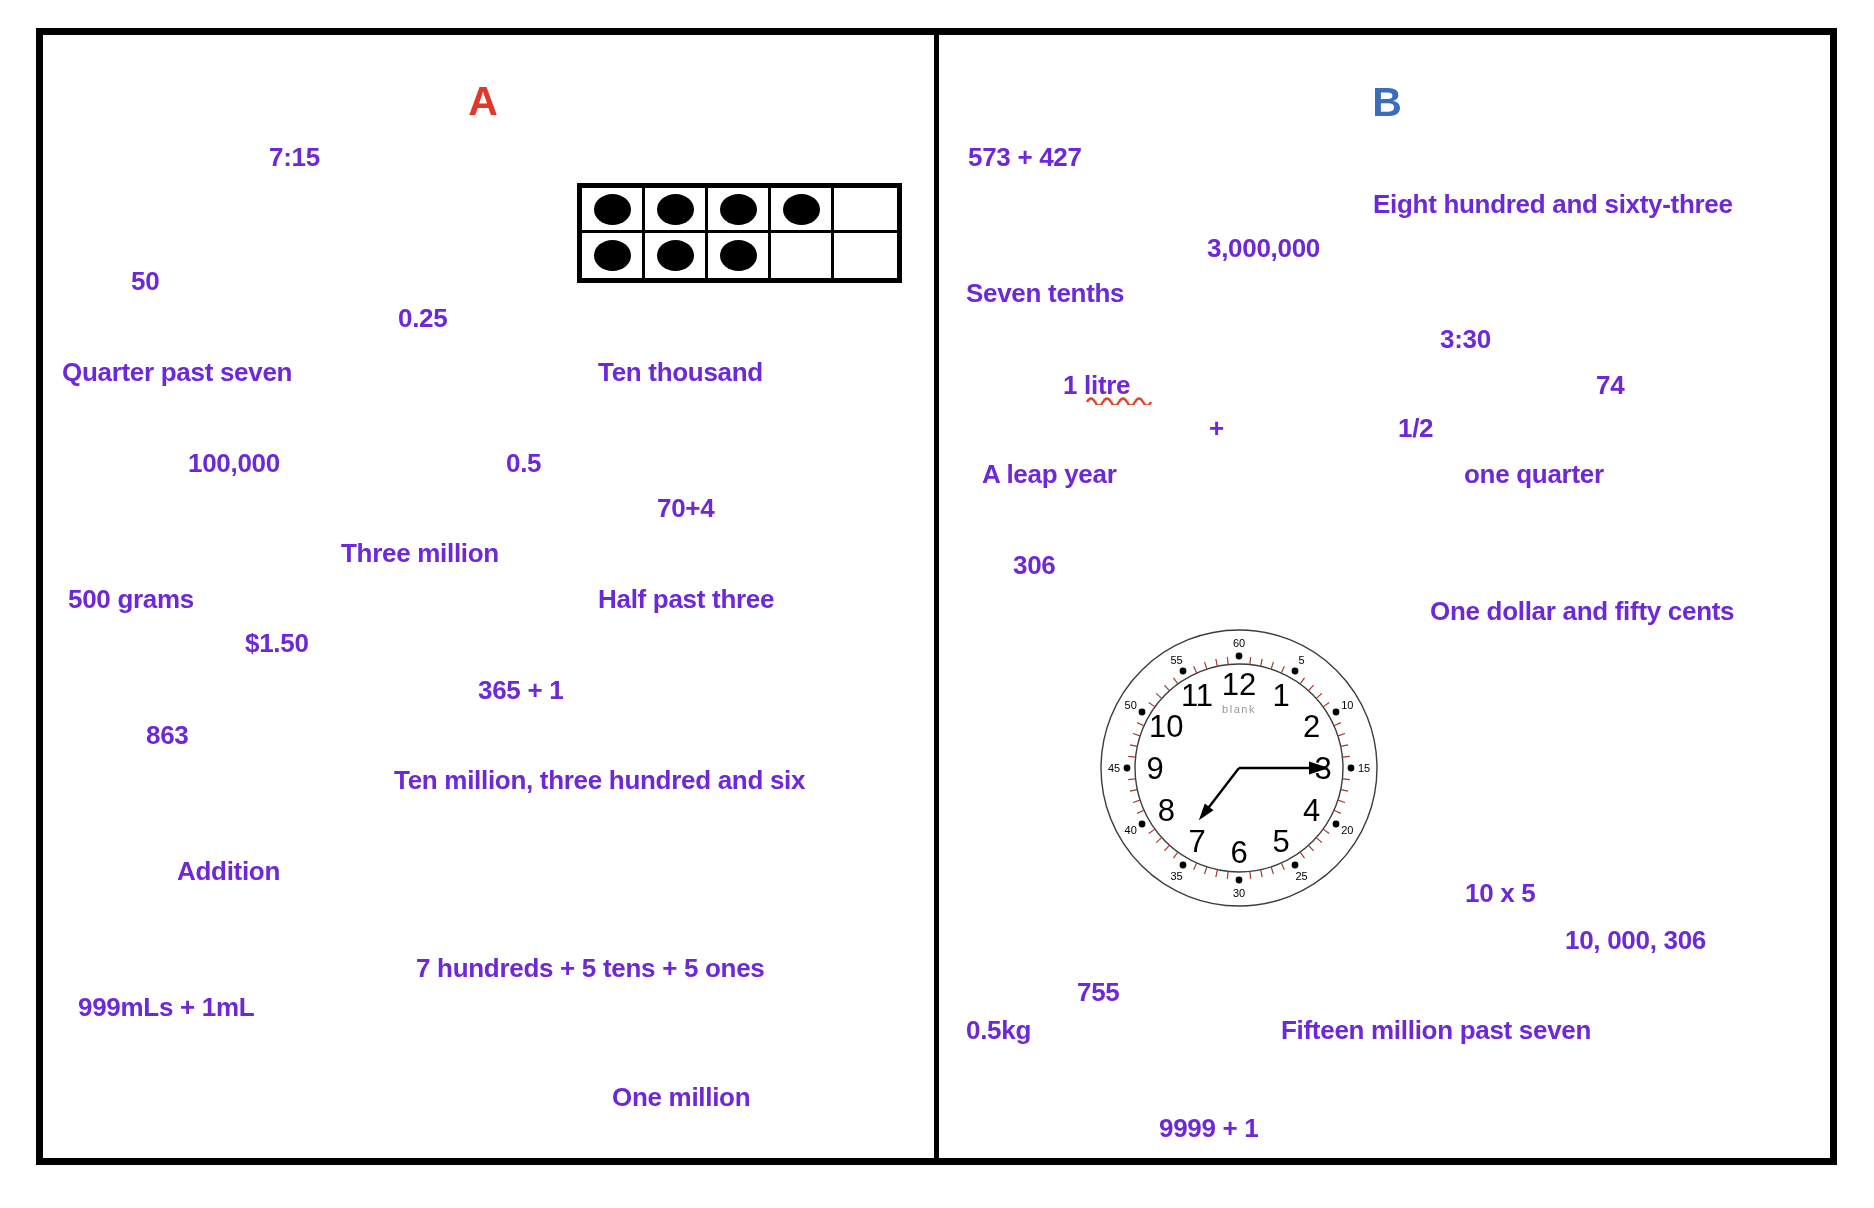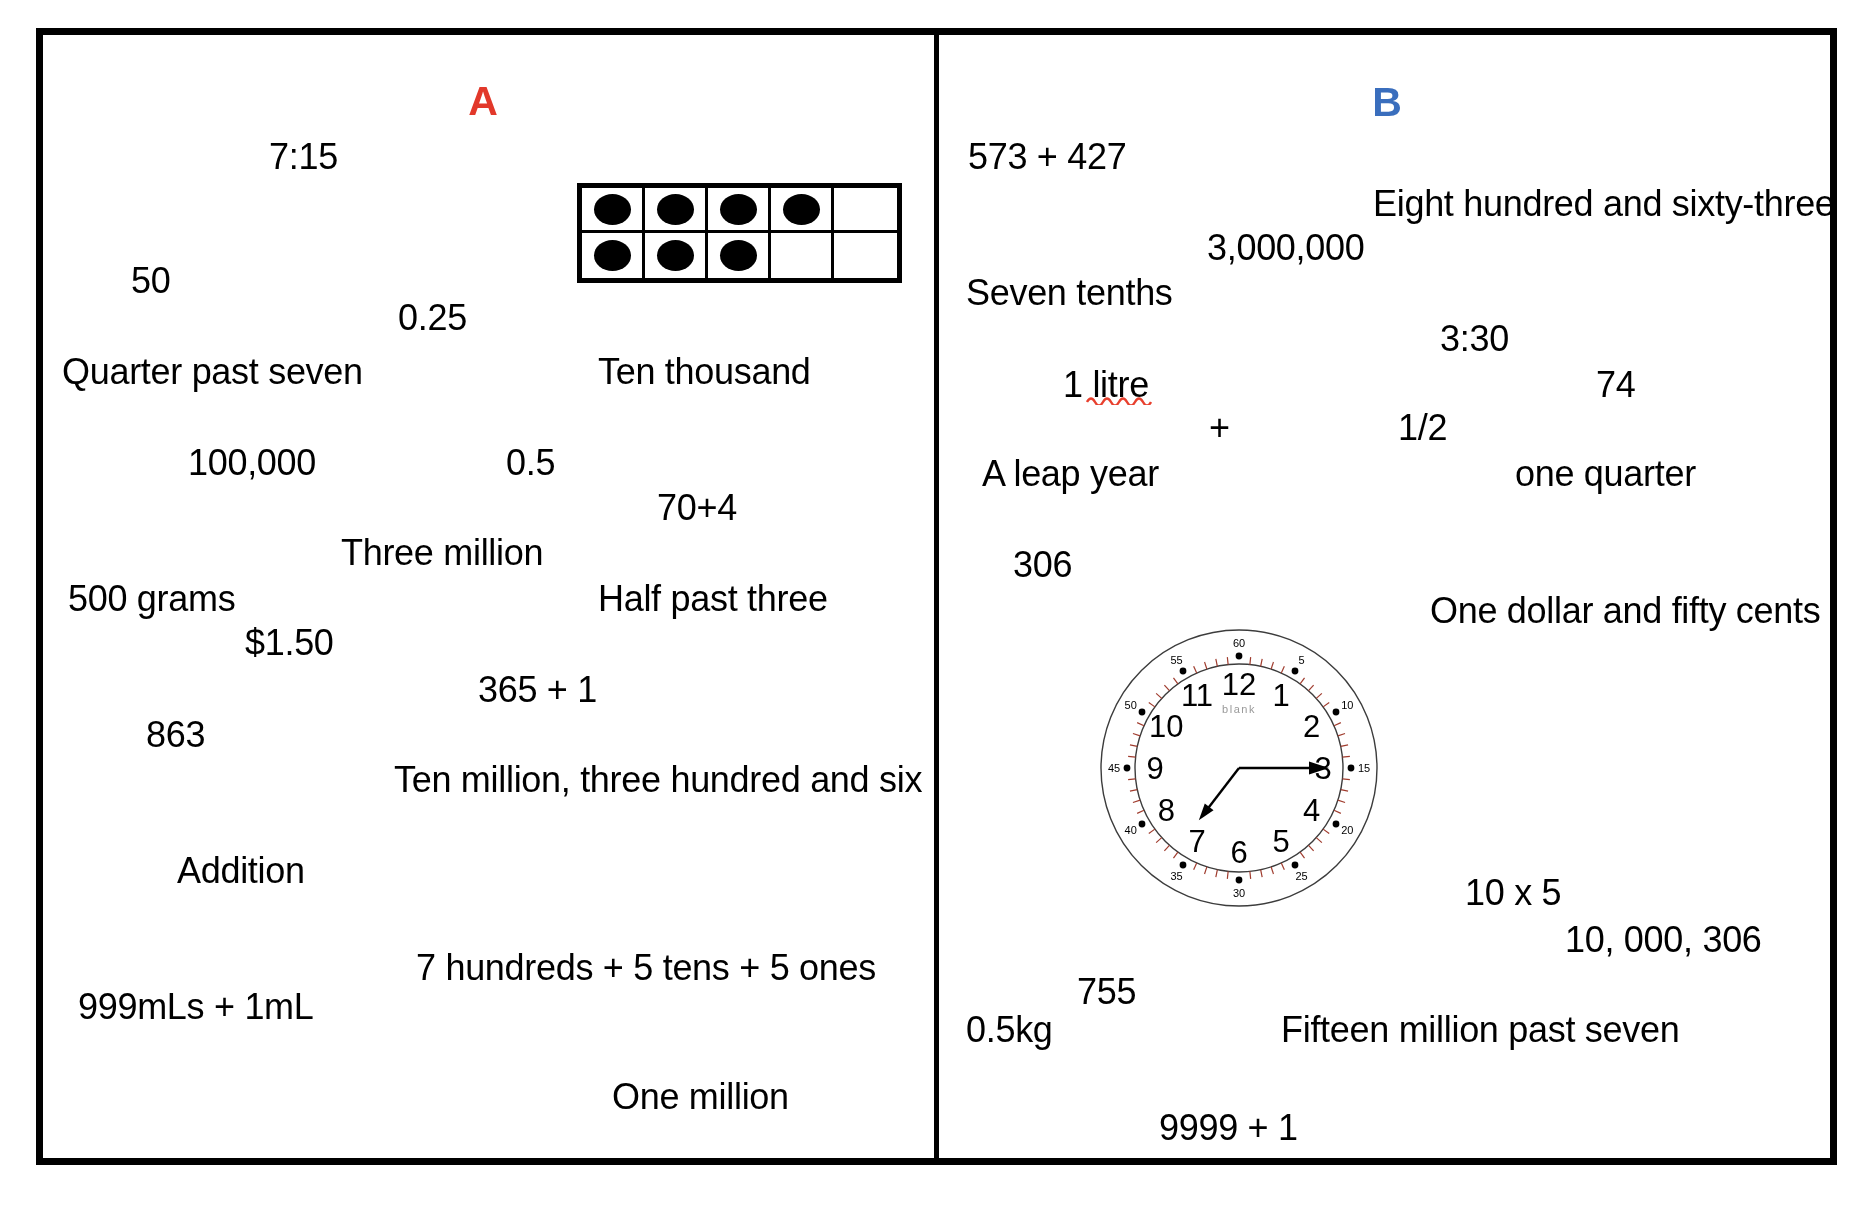--- a/index.html
+++ b/index.html
@@ -10,21 +10,21 @@
   .frame{
     position:absolute;left:36px;top:28px;width:1801px;height:1137px;
     border:7px solid #000;box-sizing:border-box;background:#fff;
   }
   .divider{
     position:absolute;left:934px;top:28px;width:5px;height:1137px;background:#000;
   }
   .panel{position:absolute;left:0;top:0;width:100%;height:100%;}
   .txt{
     position:absolute;transform:translateY(-50%);
-    font-weight:400;font-size:36px;line-height:1;white-space:nowrap;color:#000000;
+    font-weight:700;font-size:26px;line-height:1;white-space:nowrap;color:#6d28d9;
     letter-spacing:-0.3px;
   }
   .panel-label{
     position:absolute;transform:translate(-50%,-50%);
     font-weight:700;font-size:41px;line-height:1;
   }
   .ten-frame{
     position:absolute;left:577px;top:183px;width:325px;height:100px;
     border:5px solid #000;box-sizing:border-box;background:#fff;
     display:grid;grid-template-columns:repeat(5,1fr);grid-template-rows:repeat(2,1fr);
@@ -103,21 +103,21 @@
     <span class="txt" style="left:968px;top:157px">573 + 427</span>
     <span class="txt" style="left:1373px;top:204px">Eight hundred and sixty-three</span>
     <span class="txt" style="left:1207px;top:248px">3,000,000</span>
     <span class="txt" style="left:966px;top:293px">Seven tenths</span>
     <span class="txt" style="left:1440px;top:339px">3:30</span>
     <span class="txt" style="left:1063px;top:385px">1 litre</span>
     <span class="txt" style="left:1596px;top:385px">74</span>
     <span class="txt" style="left:1209px;top:428px">+</span>
     <span class="txt" style="left:1398px;top:428px">1/2</span>
     <span class="txt" style="left:982px;top:474px">A leap year</span>
-    <span class="txt" style="left:1515px;top:474px">one quarter</span>
+    <span class="txt" style="left:1464px;top:474px">one quarter</span>
     <span class="txt" style="left:1013px;top:565px">306</span>
     <span class="txt" style="left:1430px;top:611px">One dollar and fifty cents</span>
     <span class="txt" style="left:1465px;top:893px">10 x 5</span>
     <span class="txt" style="left:1077px;top:992px">755</span>
     <span class="txt" style="left:1565px;top:940px">10, 000, 306</span>
     <span class="txt" style="left:966px;top:1030px">0.5kg</span>
     <span class="txt" style="left:1281px;top:1030px">Fifteen million past seven</span>
     <span class="txt" style="left:1159px;top:1128px">9999 + 1</span>
 
     <svg class="squiggle" viewBox="0 0 66 9">

